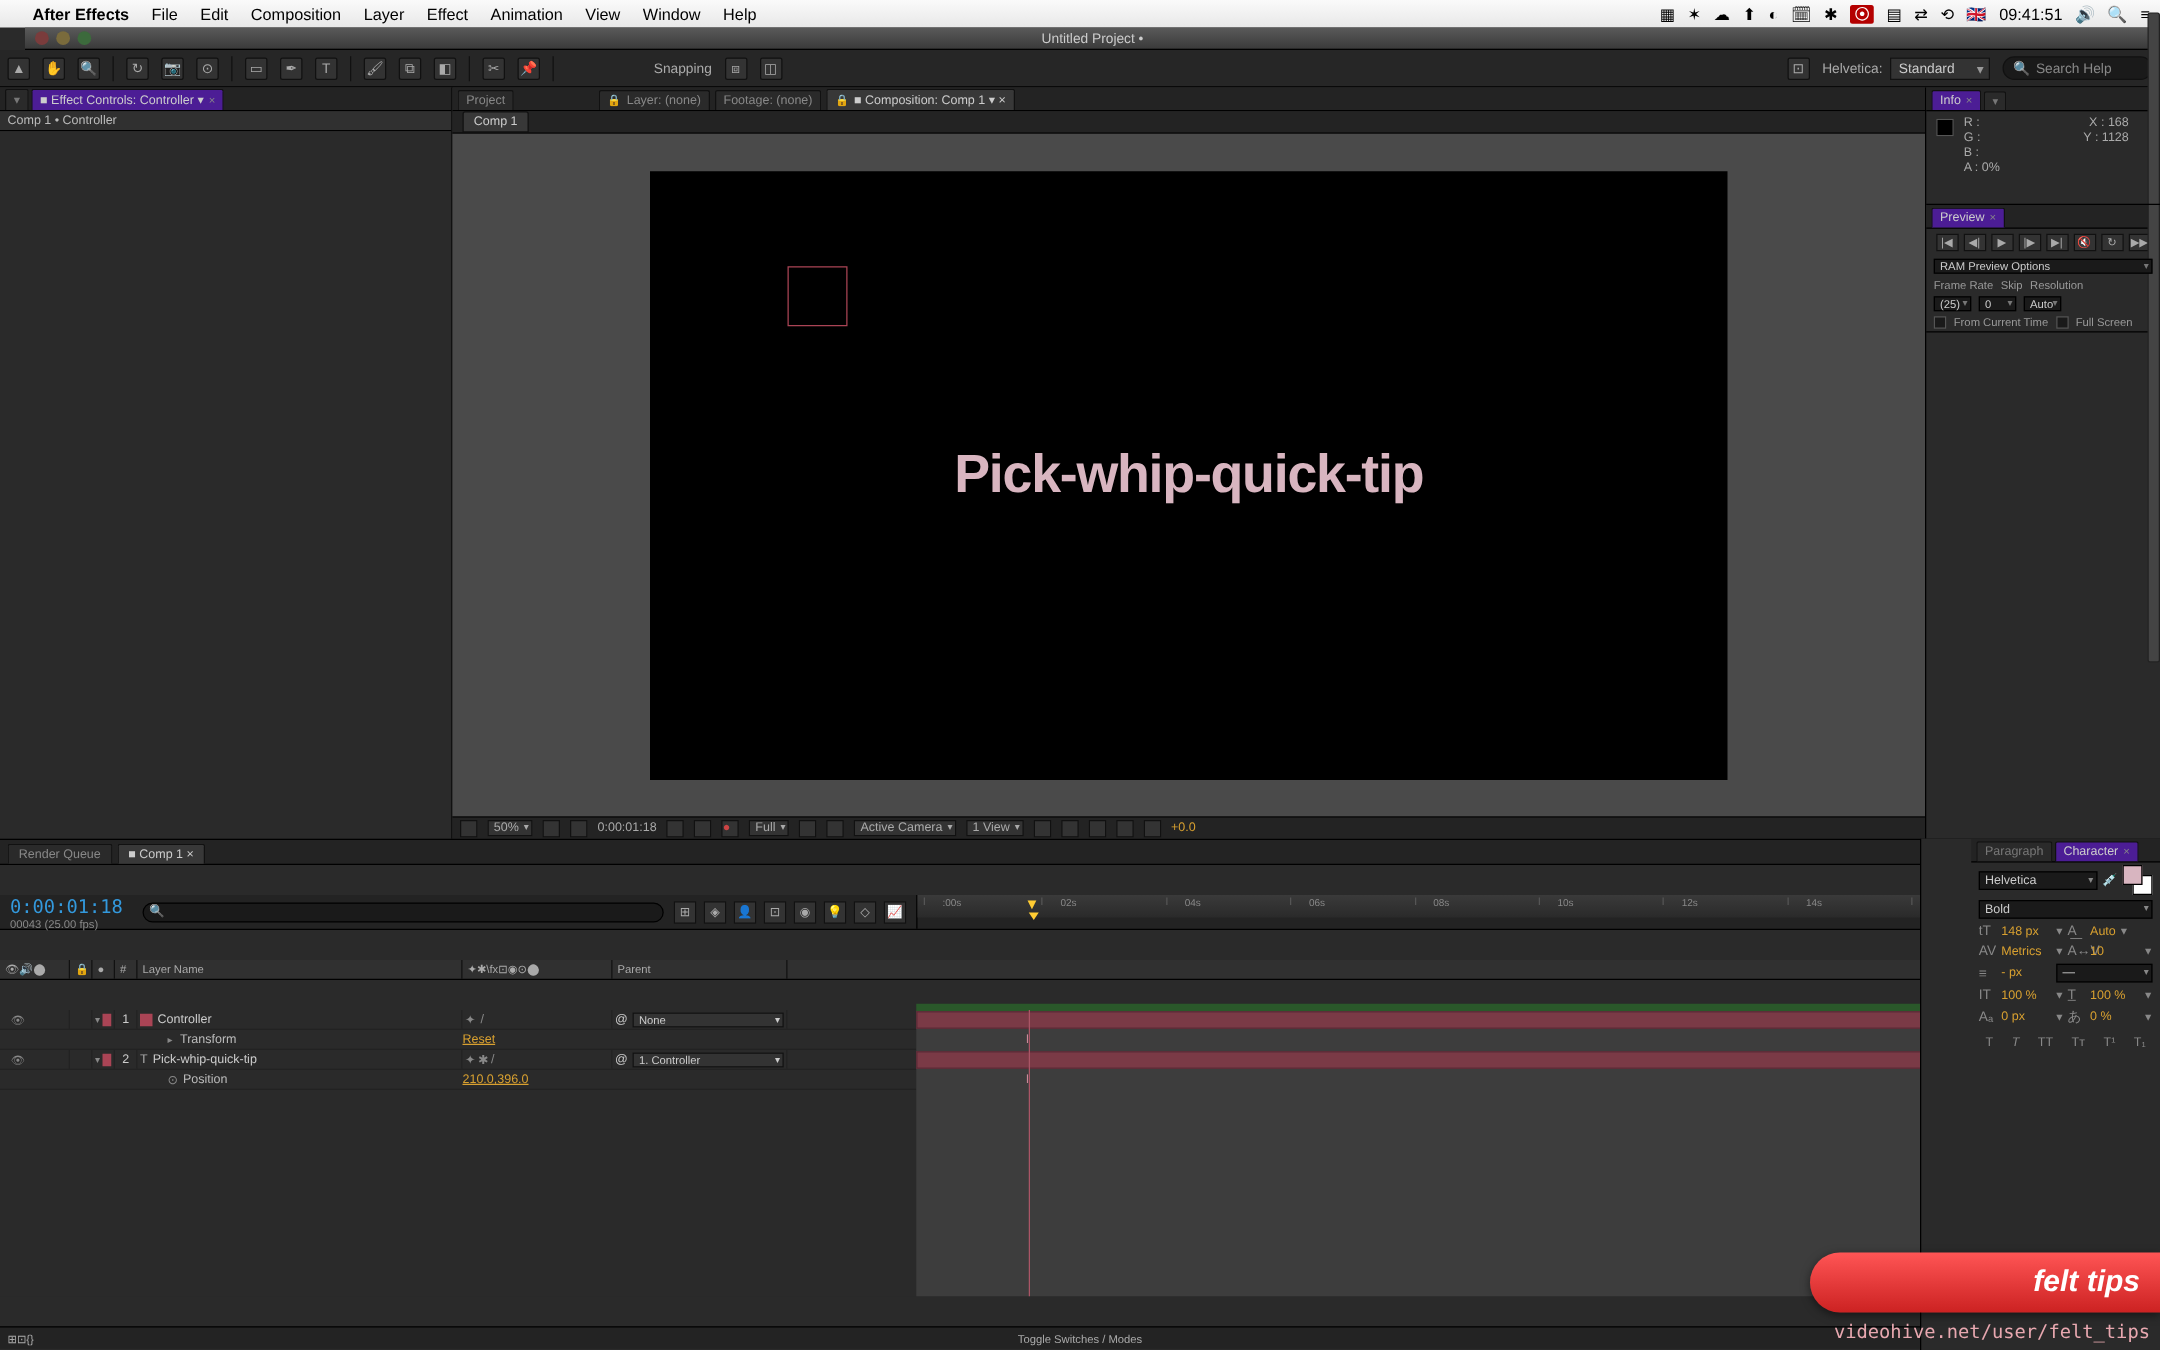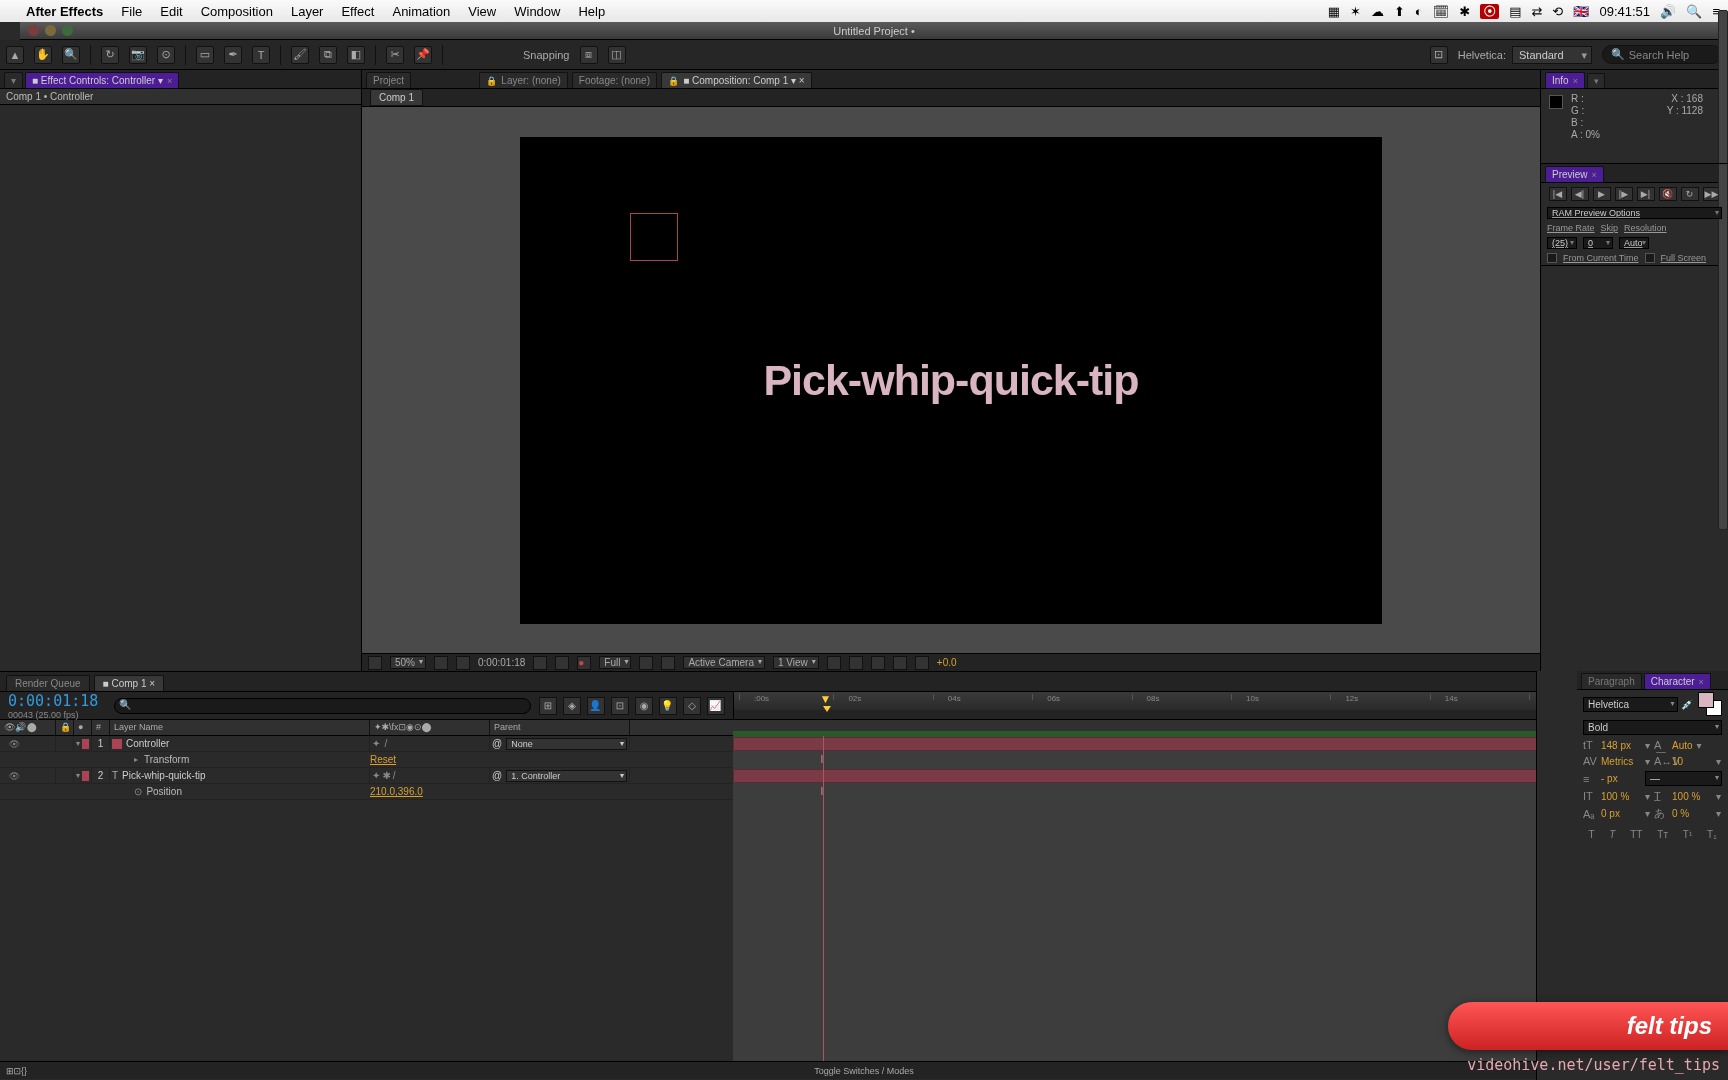--- a/index.html
+++ b/index.html
@@ -69,27 +69,27 @@
 
 
 .info-panel { font-size:10px; color:#aaa; padding:4px 8px; border-bottom:1px solid #000; height:75px; position:relative; }
 .info-panel .swatch{width:14px;height:14px;background:#000;border:1px solid #555;position:absolute;left:8px;top:6px;}
 .info-panel .rgbtxt{position:absolute;left:30px;top:4px;line-height:12px;}
 .info-panel .xytxt{position:absolute;right:25px;top:4px;text-align:right;line-height:12px;}
 
 .preview-panel { border-bottom:1px solid #000; }
 .preview-controls { display:flex;justify-content:center;gap:4px;padding:4px; }
 .preview-controls .btn{width:18px;height:14px;background:#333;border:1px solid #111;color:#aaa;font-size:9px;display:flex;align-items:center;justify-content:center;}
-.preview-row { display:flex;gap:6px;padding:2px 6px;font-size:9px;color:#999;align-items:flex-end;text-decoration:underline; }
+.preview-row { display:flex;gap:6px;padding:2px 6px;font-size:9px;color:#999;align-items:flex-end; }
 .preview-row .dd{background:#1a1a1a;border:1px solid #000;padding:0 4px;color:#ccc;min-width:30px;position:relative;}
 .preview-row .dd:after{content:'▾';position:absolute;right:2px;font-size:8px;color:#777;}
 .preview-row .cb { width:10px;height:10px;border:1px solid #555;background:#1a1a1a; }
 
 
-.timeline { height: 408px; background: #2a2a2a; border-top: 1px solid #000; display:flex;flex-direction:column; position: relative; }
+.timeline { height: 408px; background: #2a2a2a; border-top: 1px solid #000; display:flex;flex-direction:column; position: relative; gap: 24px; }
 .tl-tabs { height: 20px; background: #232323; border-bottom:1px solid #000; display:flex;align-items:flex-end;font-size:10px;padding-left:6px;gap:4px; }
 .tl-tabs .tab{background:#2a2a2a;color:#888;padding:2px 8px;border:1px solid #111;border-bottom:none;border-radius:2px 2px 0 0;}
 .tl-tabs .tab.active{background:#383838;color:#ccc;}
 
 .tl-header { height:28px; background:#232323; border-bottom:1px solid #000;display:flex; }
 .tl-header-left { width: 733px; display:flex;align-items:center;padding:0 8px;gap:8px; }
 .tl-time { color:#3399dd; font-size:15px; font-family:monospace; }
 .tl-fps { color:#888; font-size:9px; }
 .tl-search { flex:1; background:#1a1a1a; border:1px solid #000; border-radius:8px;height:16px; margin-left:8px; position:relative; }
 .tl-search:before{content:'🔍';position:absolute;left:4px;top:0;font-size:10px;color:#666;}

